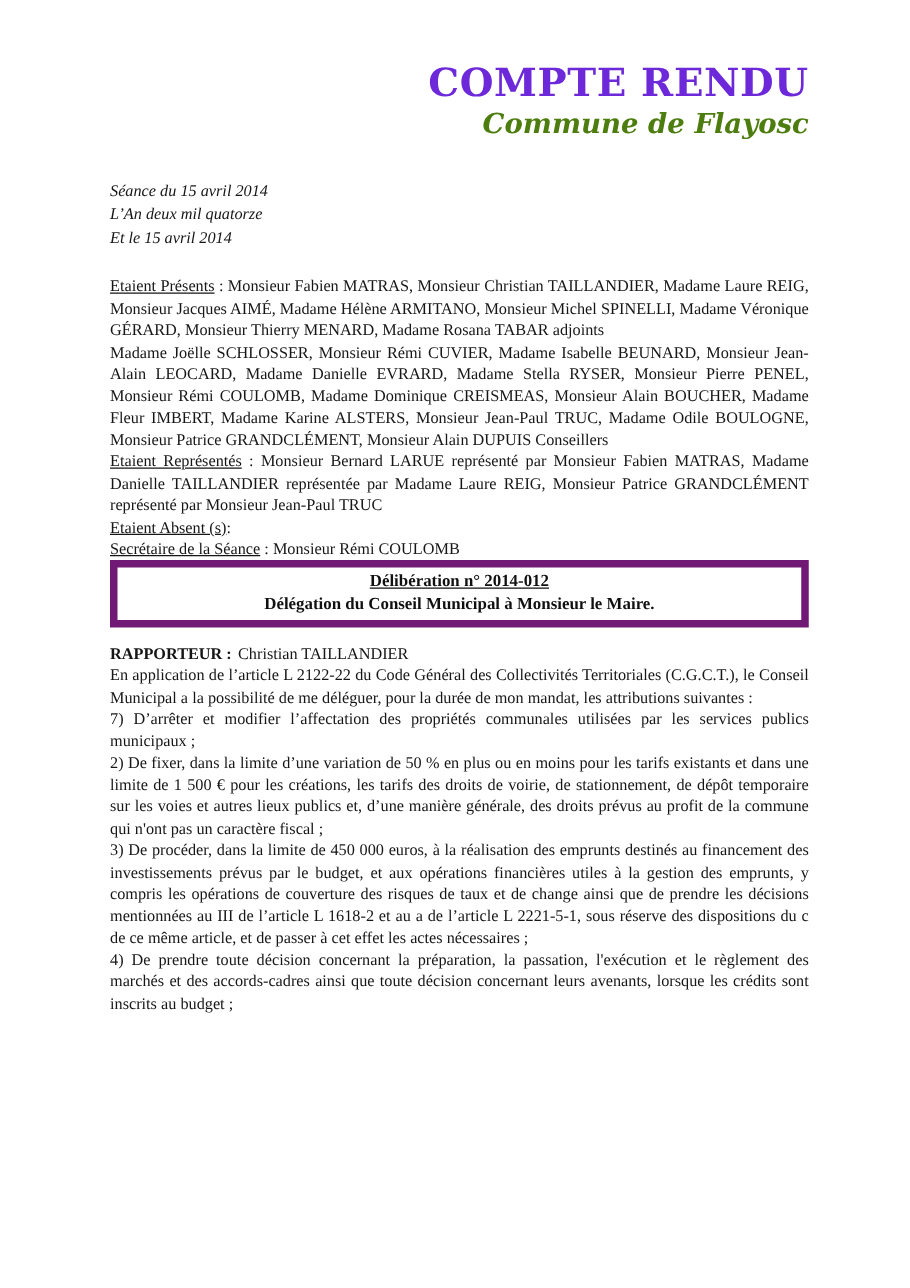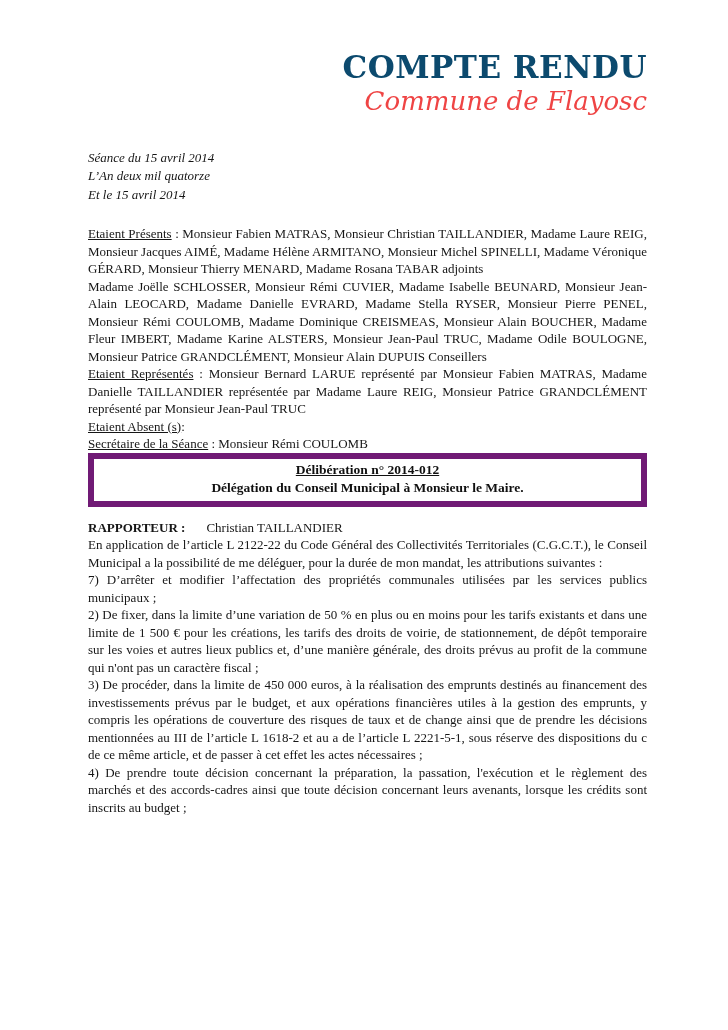--- a/index.html
+++ b/index.html
@@ -16,29 +16,29 @@
     overflow: hidden;
   }
   
   .doc-header { text-align: right; margin-bottom: 32px; }
   .doc-title {
     font-family: "DejaVu Serif", serif;
     font-size: 31px;
     font-weight: 700;
     line-height: 1.15;
     letter-spacing: 0.5px;
-    color: #0c4a6e;
+    color: #6d28d9;
   }
   .doc-subtitle {
     font-family: "DejaVu Serif", serif;
-    font-size: 26px;
-    font-weight: 400;
+    font-size: 22px;
+    font-weight: 700;
     font-style: italic;
     line-height: 1.2;
-    color: #ef4444;
+    color: #4d7c0f;
   }
   
   .intro { font-style: italic; line-height: 18.4px; margin-bottom: 21px; }
   .intro p { margin: 0; }
   .intro .just { text-align: justify; }
   
   p.para { margin: 0; line-height: 17.5px; text-align: justify; }
   .lbl { font-weight: 400; text-decoration: underline; }
   .p-presents   { margin: 0; }
   .p-conseillers{ margin: 0 0 13px 0; }
@@ -53,21 +53,21 @@
     font-weight: 700;
     font-size: 13.5px;
     line-height: 18px;
     margin-bottom: 12px;
     color: #101010;
   }
   .delib-number { text-decoration: underline; }
   
   .p-rapporteur { margin: 0 0 12px 0; text-align: left; }
   .rapp-label { font-weight: 700; }
-  .rapp-name { margin-left: 21px; }
+  .rapp-name { margin-left: 5px; }
   .p-bodyintro { margin: 0 0 11px 0; }
   .p-item { margin: 0 0 10px 0; }
 </style>
 </head>
 <body>
 
 <div class="page">
 
   <div class="doc-header">
     <div class="doc-title">COMPTE RENDU</div>

